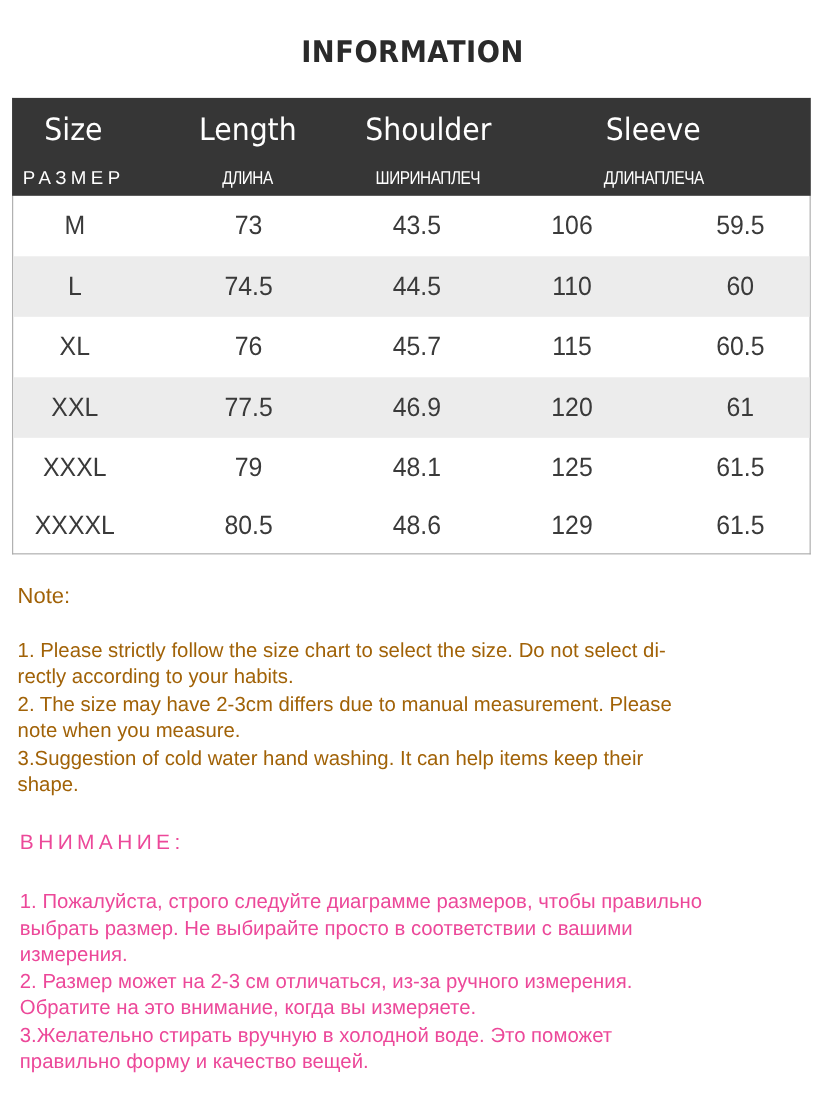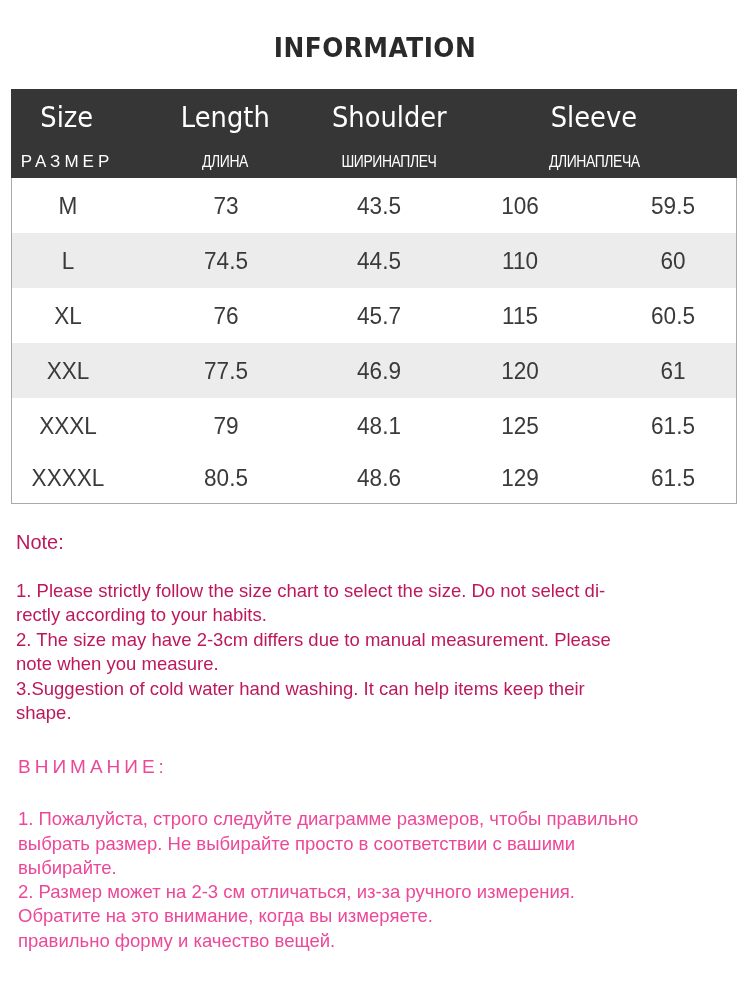--- a/index.html
+++ b/index.html
@@ -12,21 +12,21 @@
     .th .ru { font-family: "Liberation Sans", sans-serif; font-size: 17px; margin-top: 6px; transform: scaleX(0.82); letter-spacing: -0.5px; }
     .th.size .ru { letter-spacing: 4px; transform: none; font-size: 17px; }
     .row { display: flex; height: 55px; align-items: center; }
     .row.alt { background: #ececec; }
     .td { flex: 1; text-align: center; font-size: 24px; color: #3a3a3a; transform: scaleX(0.94); }
     .col-size { flex: 0 0 112px; }
     .col-len { flex: 0 0 204px; }
     .col-sho { flex: 0 0 102px; }
     .col-bust { flex: 0 0 180px; }
     .col-slv { flex: 1; }
-    .notes { position: absolute; left: 16px; top: 530px; width: 720px; font-size: 18.5px; line-height: 24.5px; color: #be185d; }
+    .notes { position: absolute; left: 16px; top: 530px; width: 720px; font-size: 18.5px; line-height: 24.5px; color: #a16207; }
     .notes .heading { font-size: 20px; margin-bottom: 24px; }
     .notes p { margin: 0; }
     .ru-notes { position: absolute; left: 18px; top: 755px; width: 720px; font-size: 18.5px; line-height: 24.3px; color: #ec4899; }
     .ru-notes .heading { font-size: 19px; letter-spacing: 4px; margin-bottom: 28px; }
     .ru-notes p { margin: 0; transform-origin: left; }
   </style>
 </head>
 <body>
 
 <div class="title">INFORMATION</div>
@@ -102,17 +102,18 @@
   <p>2. The size may have 2-3cm differs due to manual measurement. Please</p>
   <p>note when you measure.</p>
   <p>3.Suggestion of cold water hand washing. It can help items keep their</p>
   <p>shape.</p>
 </div>
 
 <div class="ru-notes">
   <div class="heading">ВНИМАНИЕ:</div>
   <p>1. Пожалуйста, строго следуйте диаграмме размеров, чтобы правильно</p>
   <p>выбрать размер. Не выбирайте просто в соответствии с вашими</p>
-  <p>выбирайте.</p>
+  <p>измерения.</p>
   <p>2. Размер может на 2-3 см отличаться, из-за ручного измерения.</p>
   <p>Обратите на это внимание, когда вы измеряете.</p>
+  <p>3.Желательно стирать вручную в холодной воде. Это поможет</p>
   <p>правильно форму и качество вещей.</p>
 </div>
 
 </body></html>

